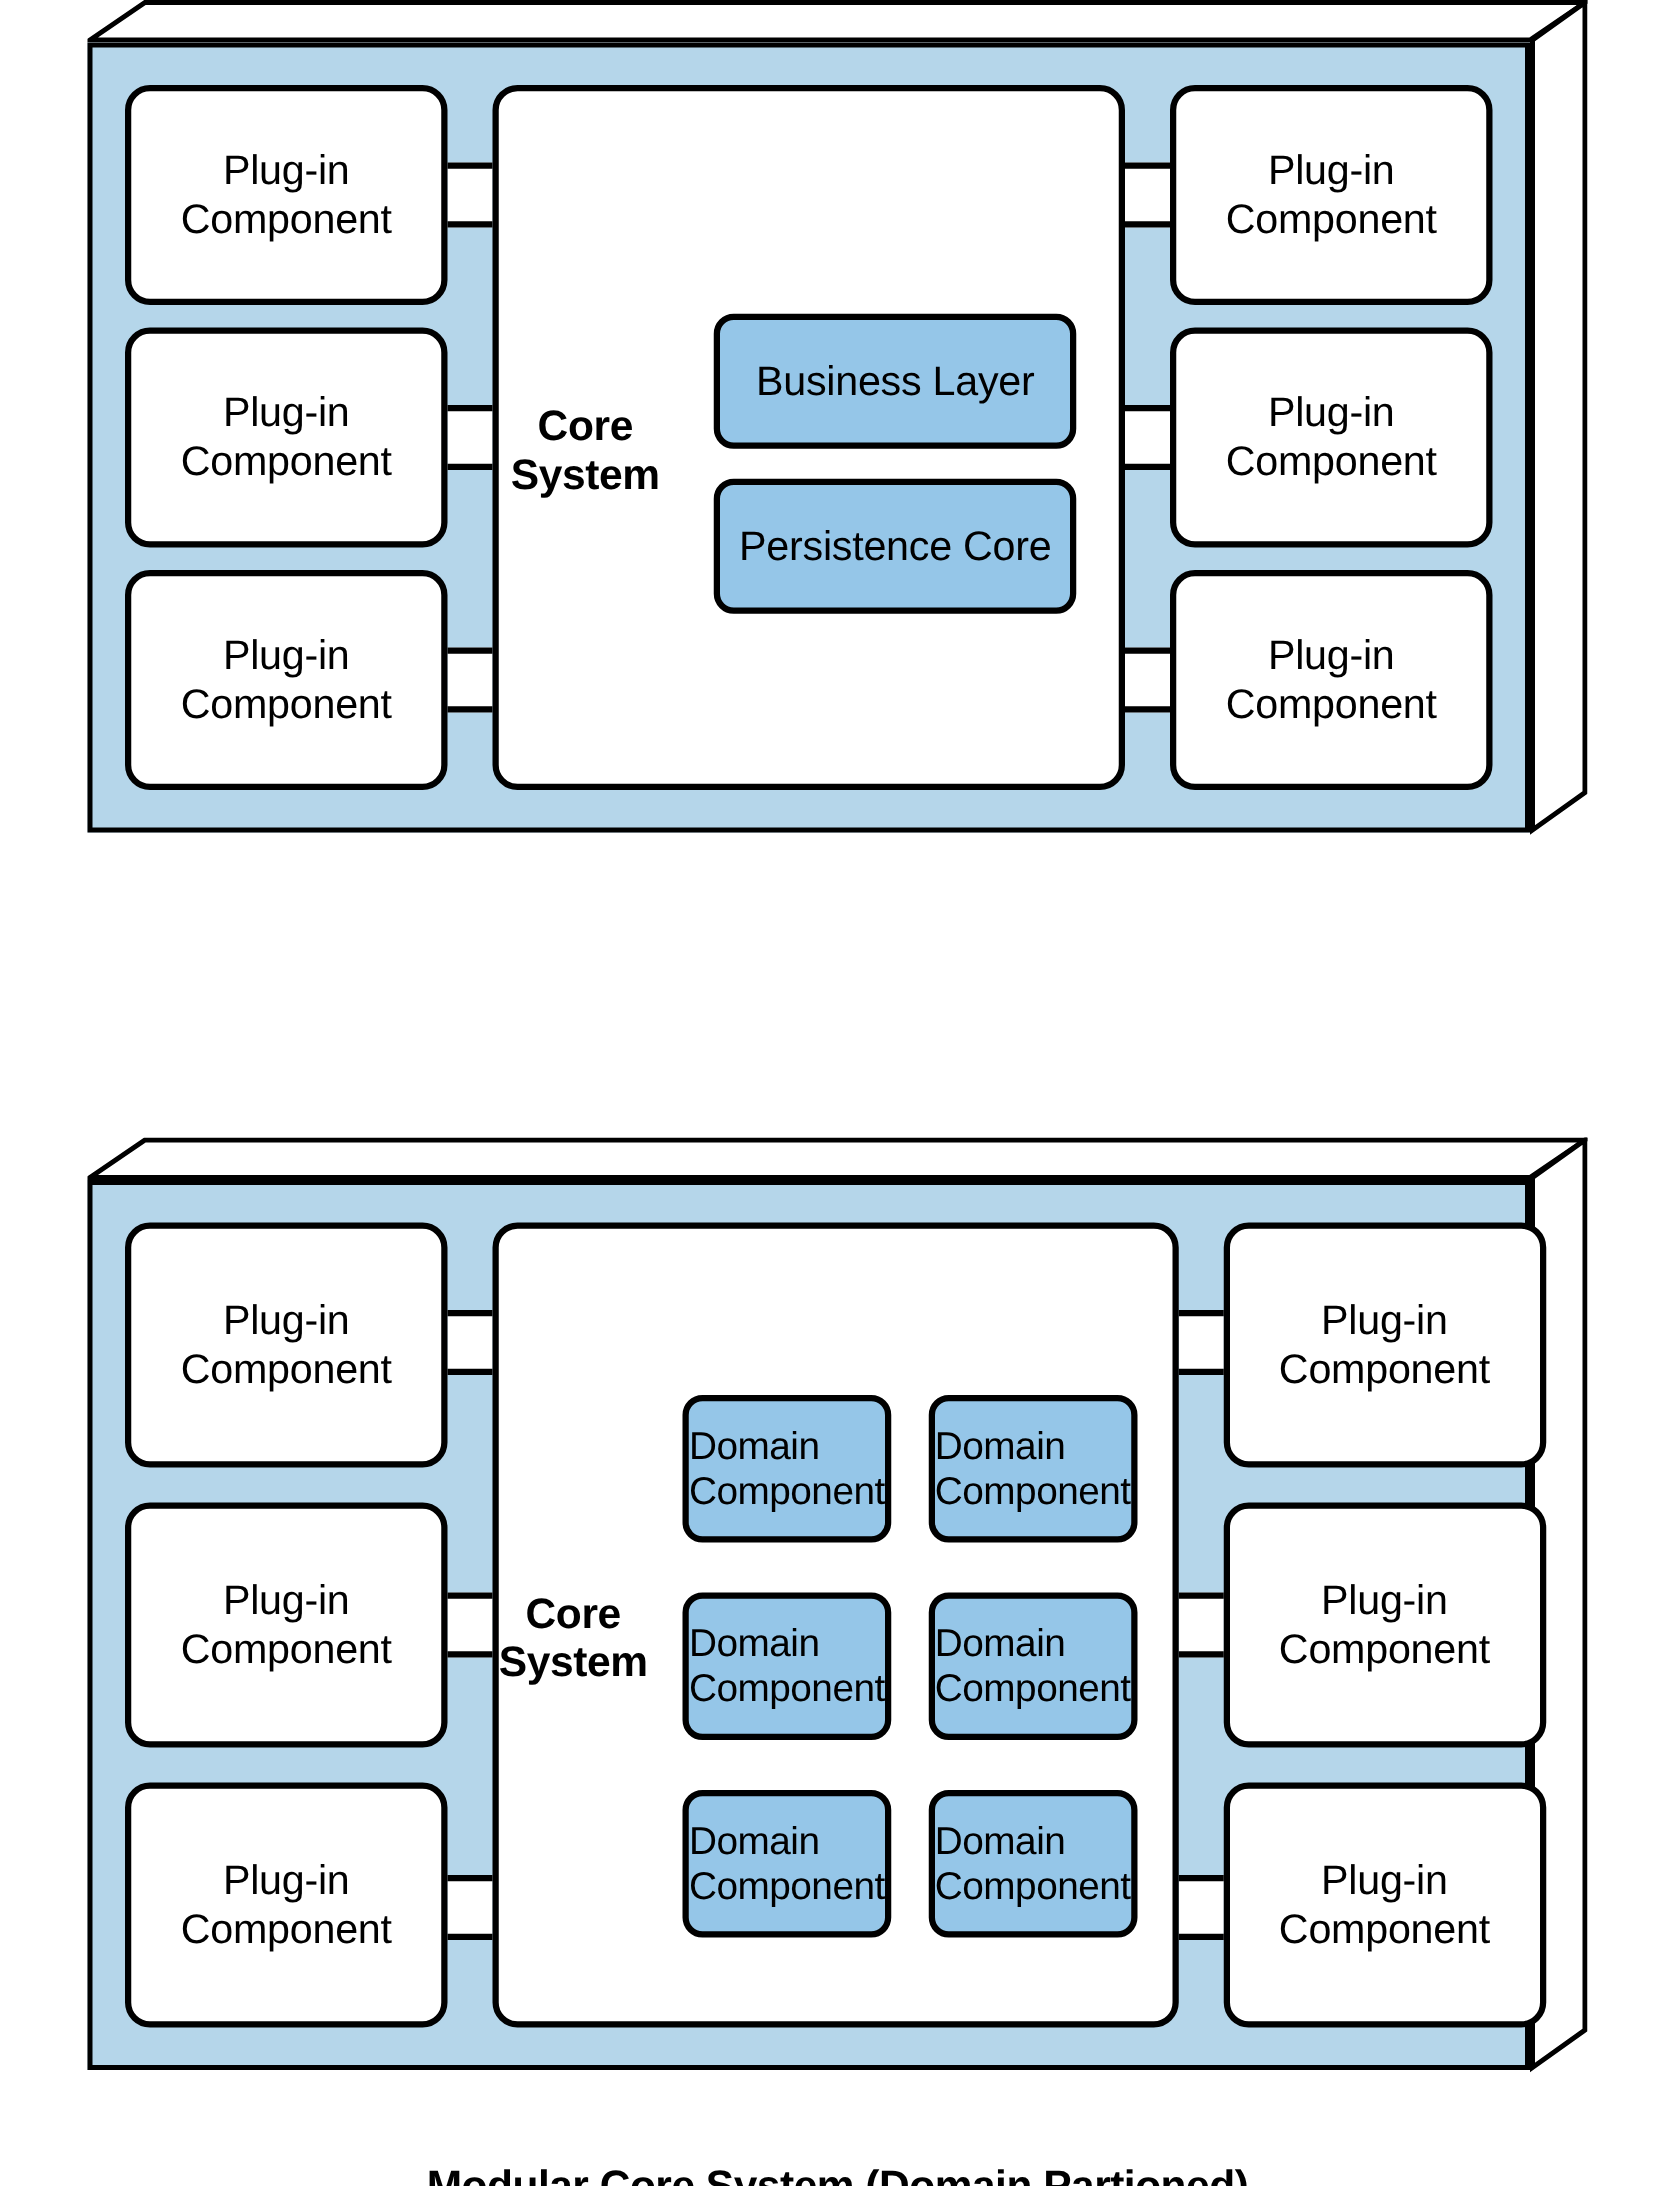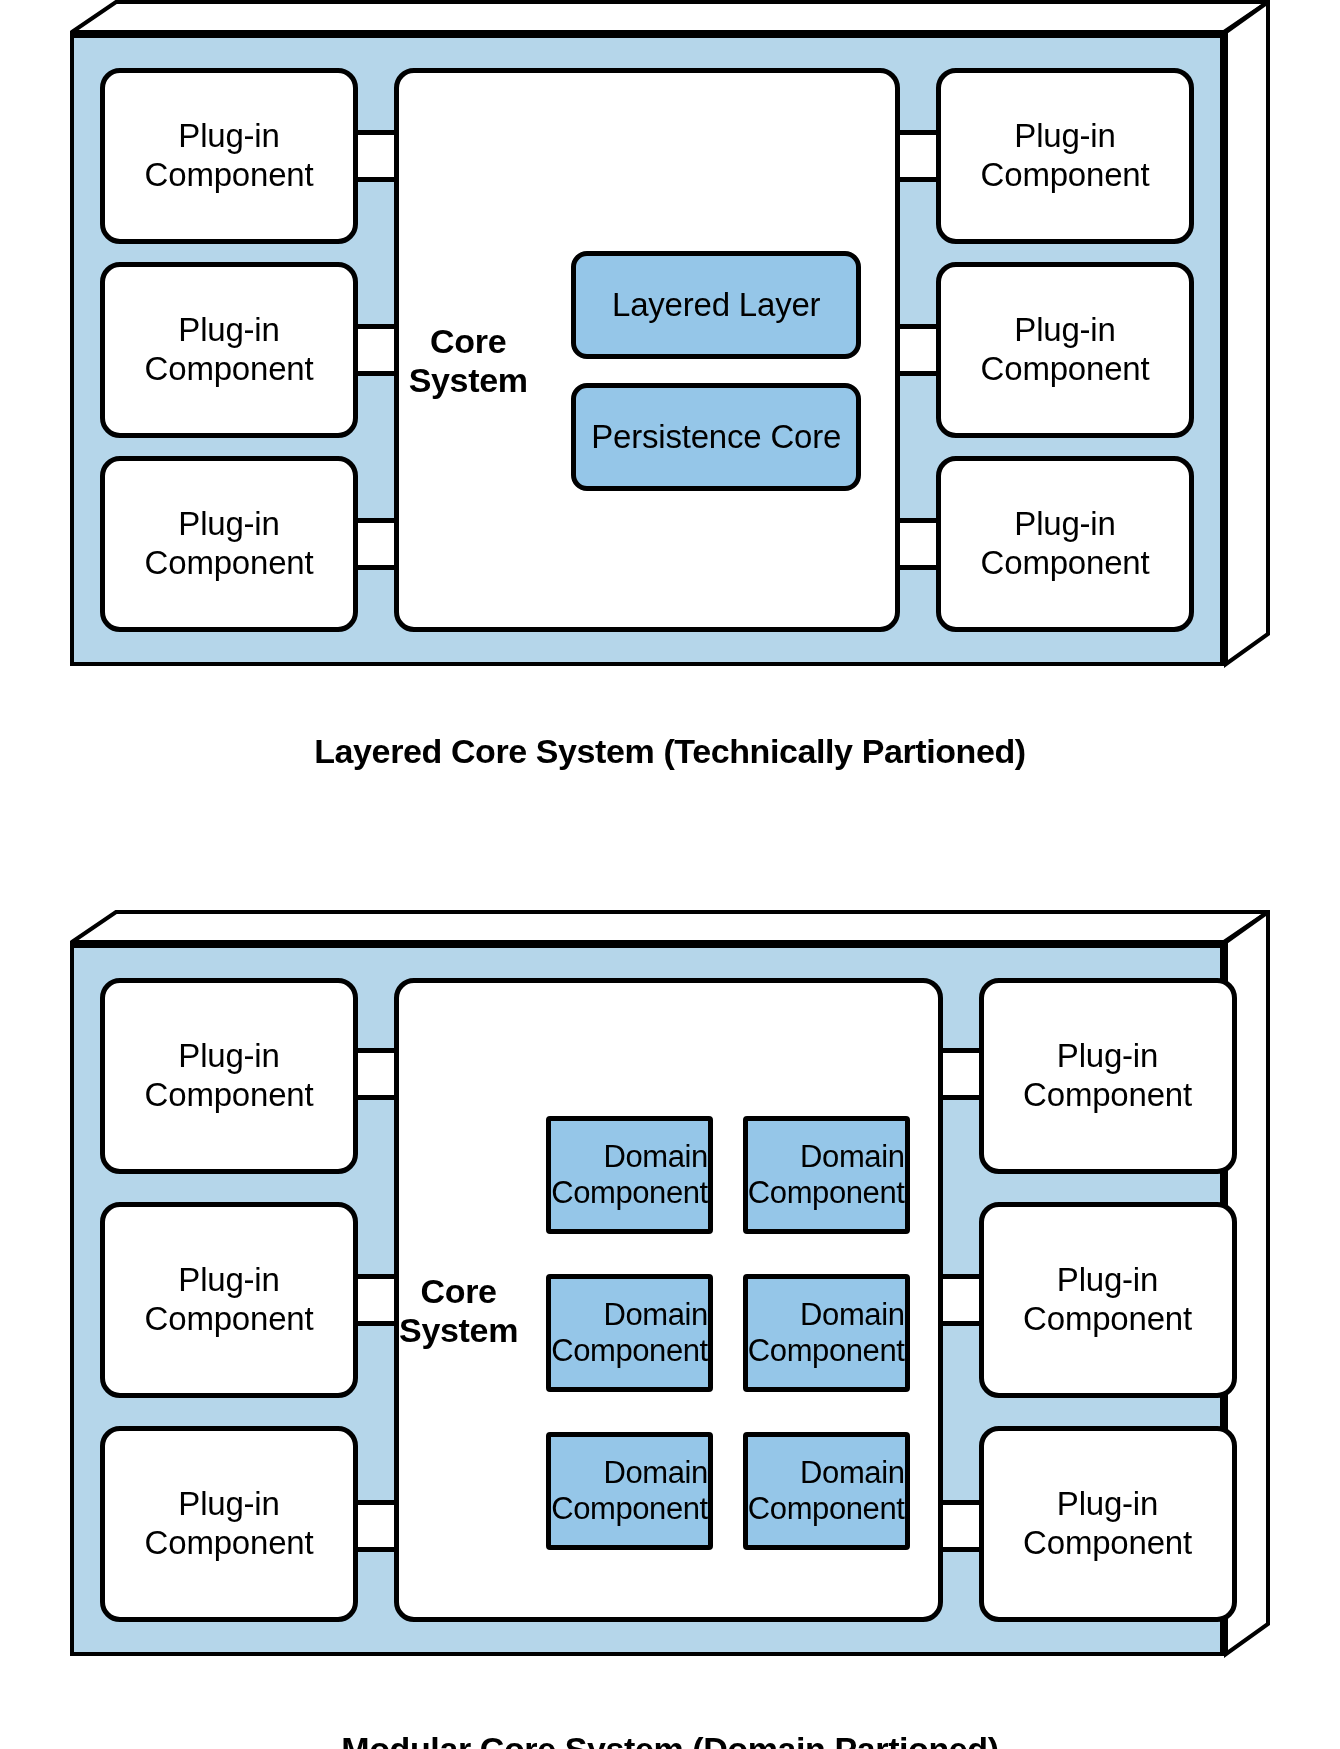--- a/index.html
+++ b/index.html
@@ -170,27 +170,27 @@
     grid-template-columns: 1fr 1fr;
     column-gap: 30px;
     row-gap: 18px;
     width: 100%;
     box-sizing: border-box;
     padding: 0 28px;
   }
   .domain-box {
     background: #95c6e8;
     border: 5px solid #000000;
-    border-radius: 4px;
+    border-radius: 16px;
     box-sizing: border-box;
     height: 118px;
     display: flex;
     align-items: center;
     justify-content: center;
-    text-align: right;
+    text-align: left;
     font-size: 31px;
     line-height: 1.15;
     color: #000000;
     letter-spacing: -0.4px;
     margin-top: 22px;
   }
 
   
   .caption {
     width: 1340px;
@@ -244,21 +244,21 @@
           <div class="connector-col" style="padding:62px 0;">
             <div class="connector"></div>
             <div class="connector"></div>
             <div class="connector"></div>
           </div>
 
           <div class="core-box" style="padding-top:22px;">
             <div class="core-title">Core System</div>
             <div class="layer-stack" style="margin-top:20px;row-gap:24px;display:flex;gap:24px;">
               <div class="layer-box">
-                <span>Layered Layer</span>
+                <span>Business Layer</span>
               </div>
               <div class="layer-box">
                 <span>Persistence Core</span>
               </div>
             </div>
           </div>
 
           <div class="connector-col" style="padding:62px 0;">
             <div class="connector"></div>
             <div class="connector"></div>
@@ -283,21 +283,20 @@
                 <span>Plug-in</span><br>
                 <span>Component</span>
               </span>
             </div>
           </div>
 
         </div>
       </div>
     </div>
 
-    <div class="caption" style="margin-top:32px;">Layered Core System (Technically Partioned)</div>
   </div>
 
   <div class="figure" id="figure-modular">
     <div class="box3d" style="height:790px;">
 
       <svg class="box3d-top-face" viewBox="0 0 1200 34" preserveAspectRatio="none">
         <polygon points="2,32 46,2 1198,2 1154,32" fill="#ffffff" stroke="#000000" stroke-width="4" stroke-linejoin="miter"></polygon>
       </svg>
 
       <svg class="box3d-side-face" viewBox="0 0 46 790" preserveAspectRatio="none">

